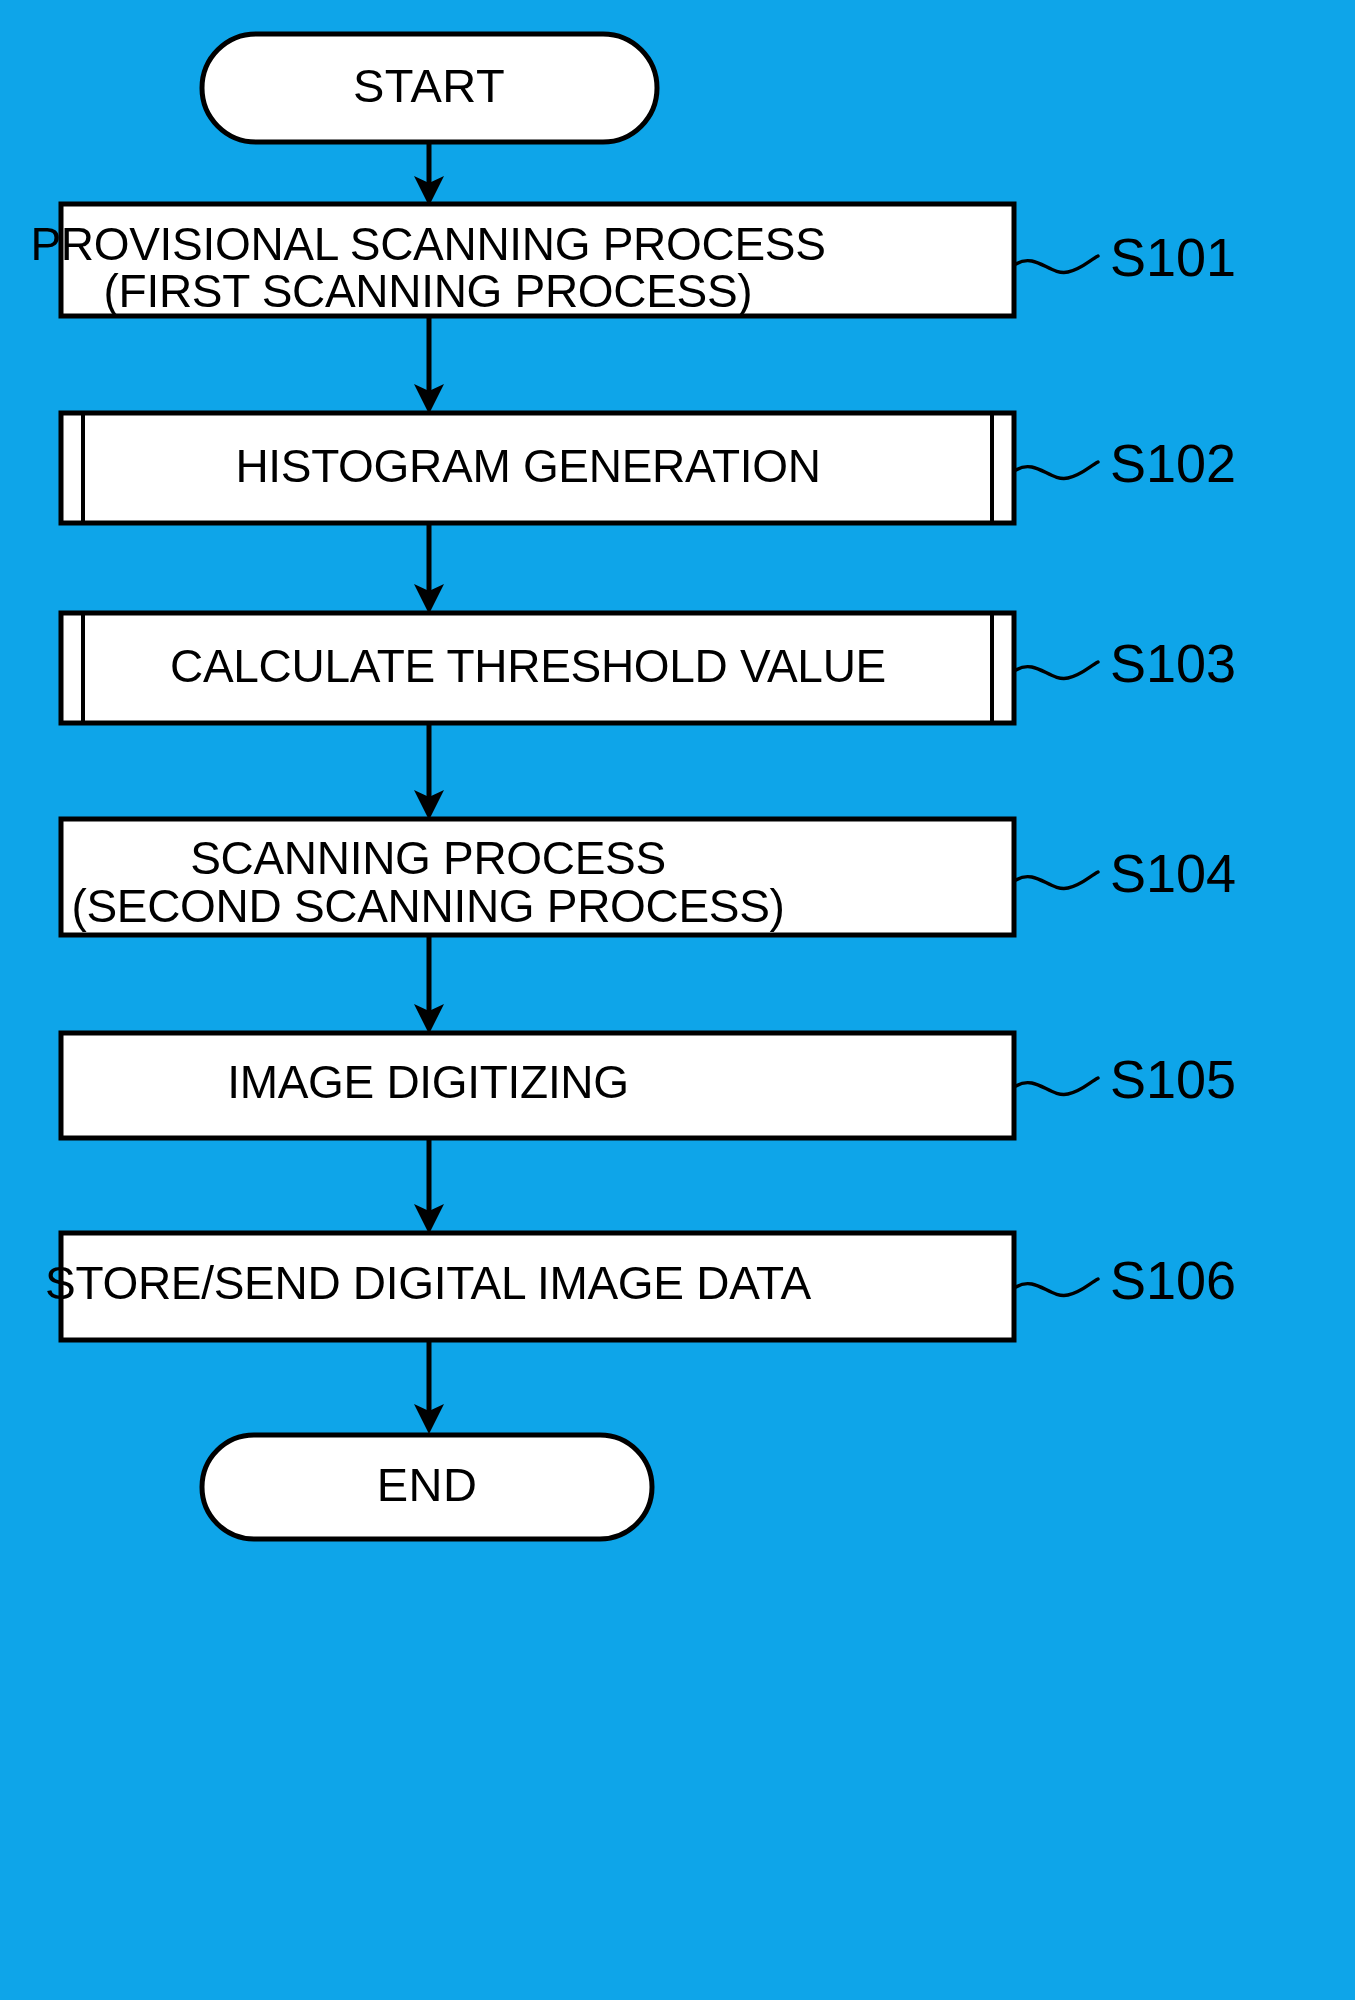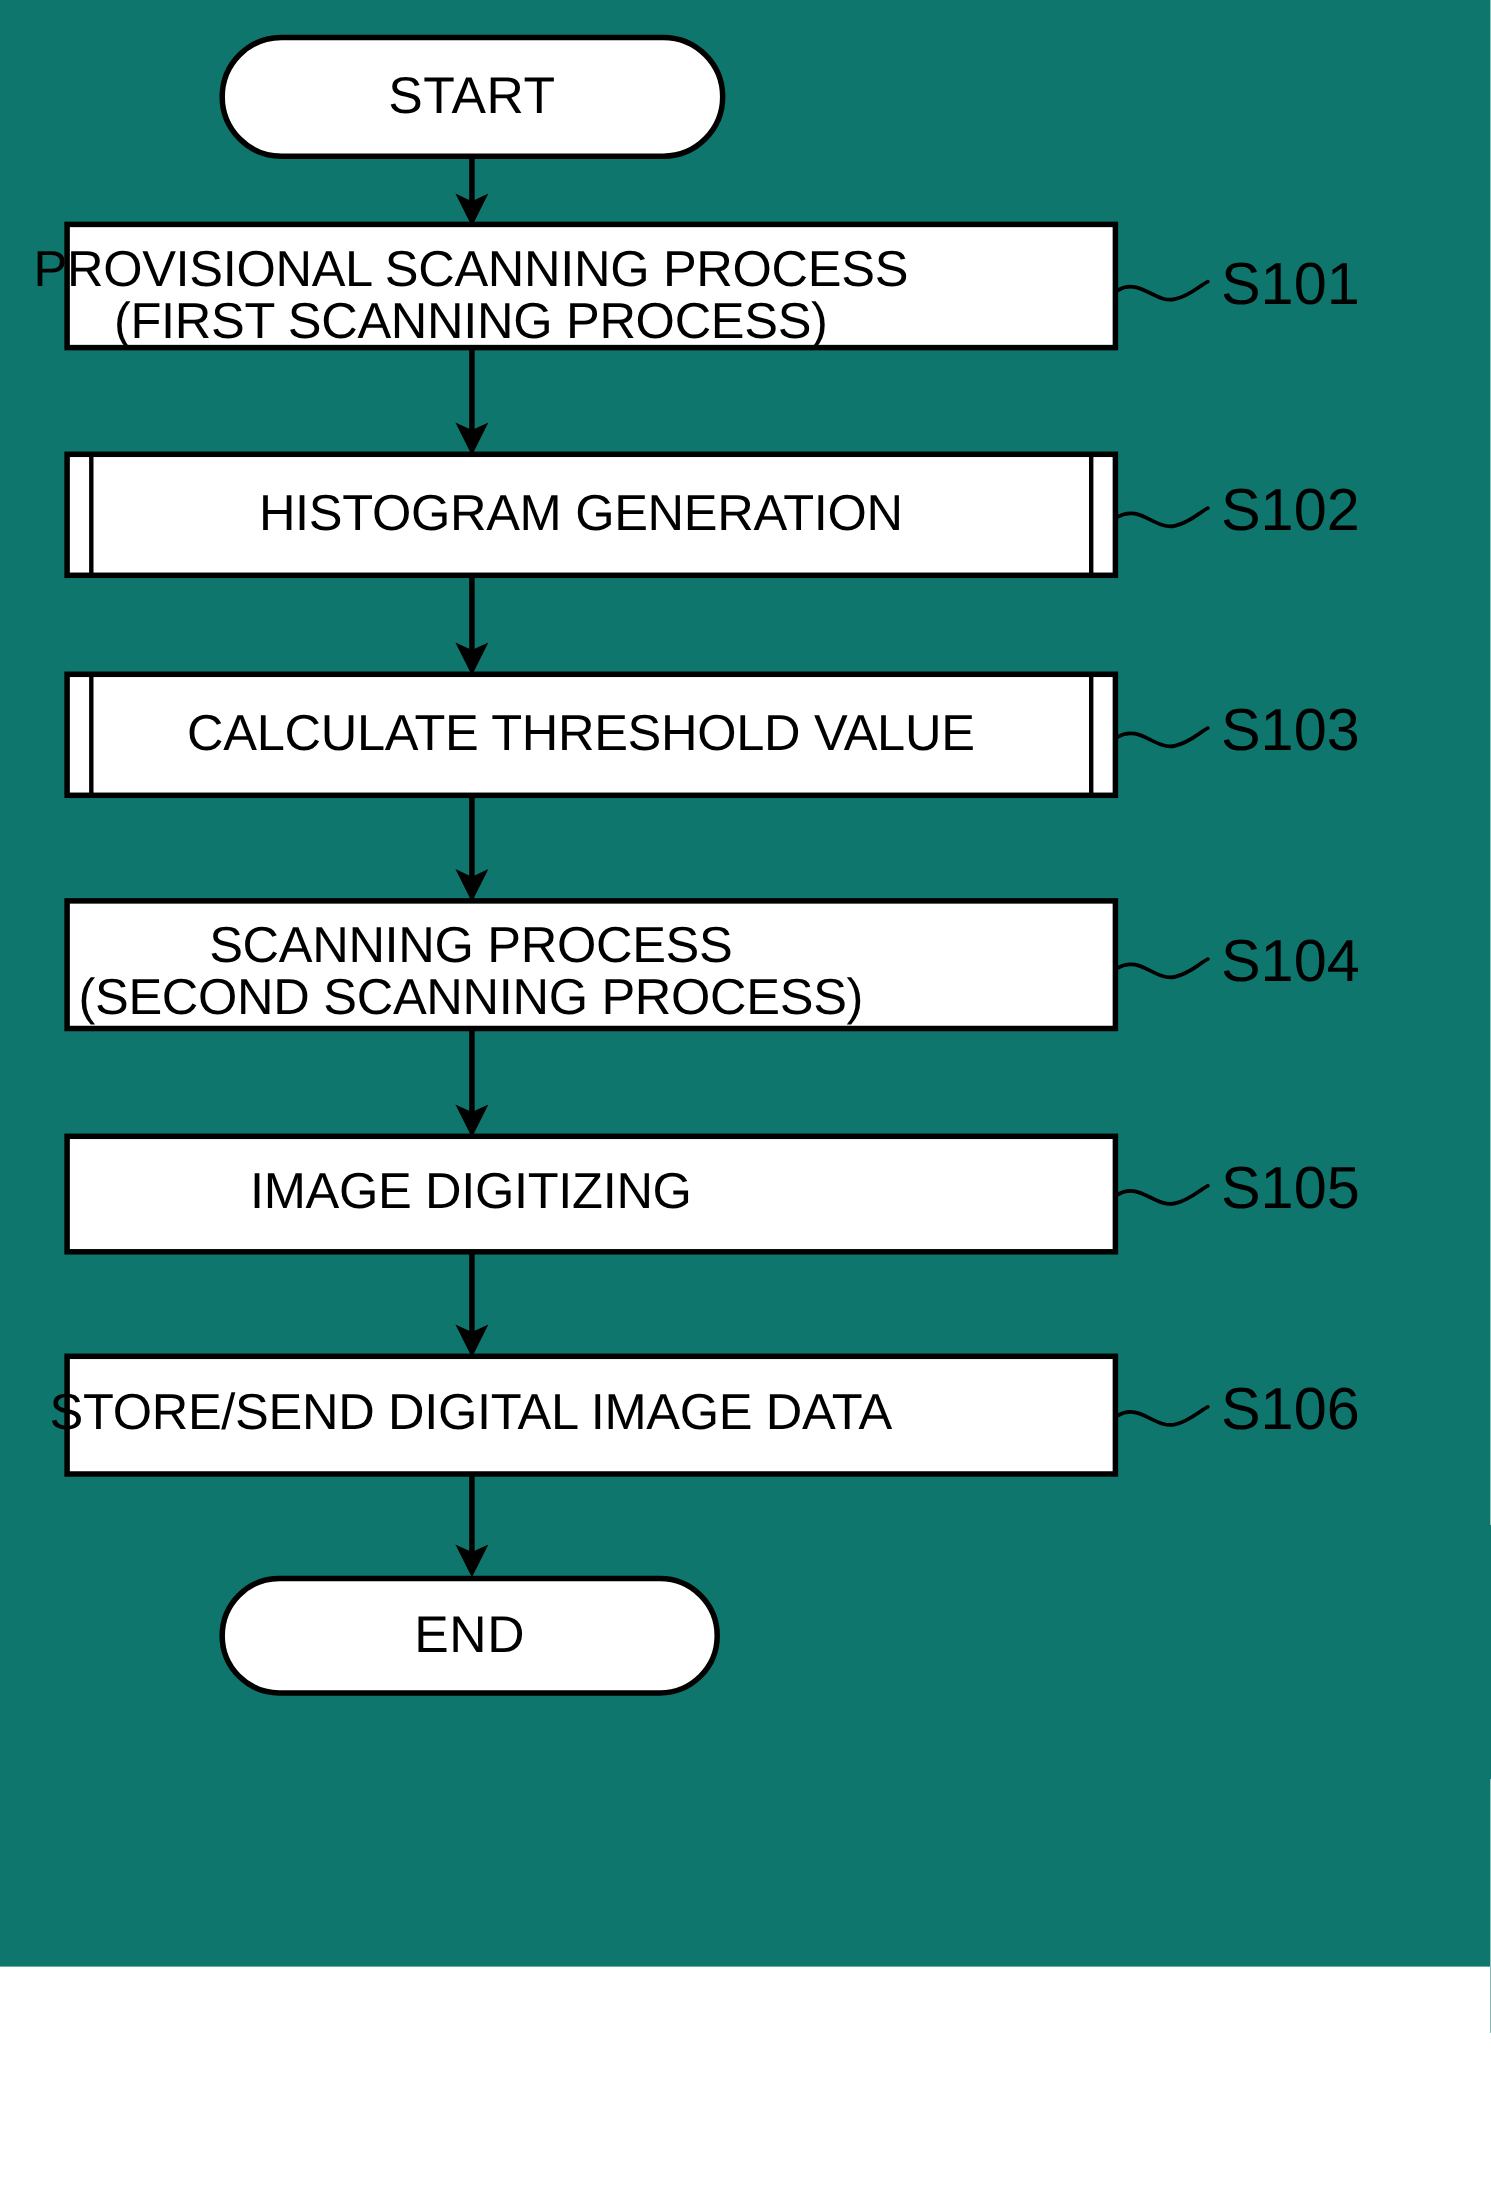--- a/index.html
+++ b/index.html
@@ -7,22 +7,22 @@
     margin: 0;
     padding: 0;
     background: #ffffff;
   }
   body {
     font-family: "Liberation Sans", sans-serif;
   }
   #canvas {
     position: relative;
     width: 1355px;
-    height: 1788px;
-    background: #0f766e;
+    height: 2000px;
+    background: #0ea5e9;
     overflow: hidden;
   }
   #flow-svg {
     position: absolute;
     left: 0;
     top: 0;
     width: 1355px;
     height: 2000px;
     display: block;
   }

